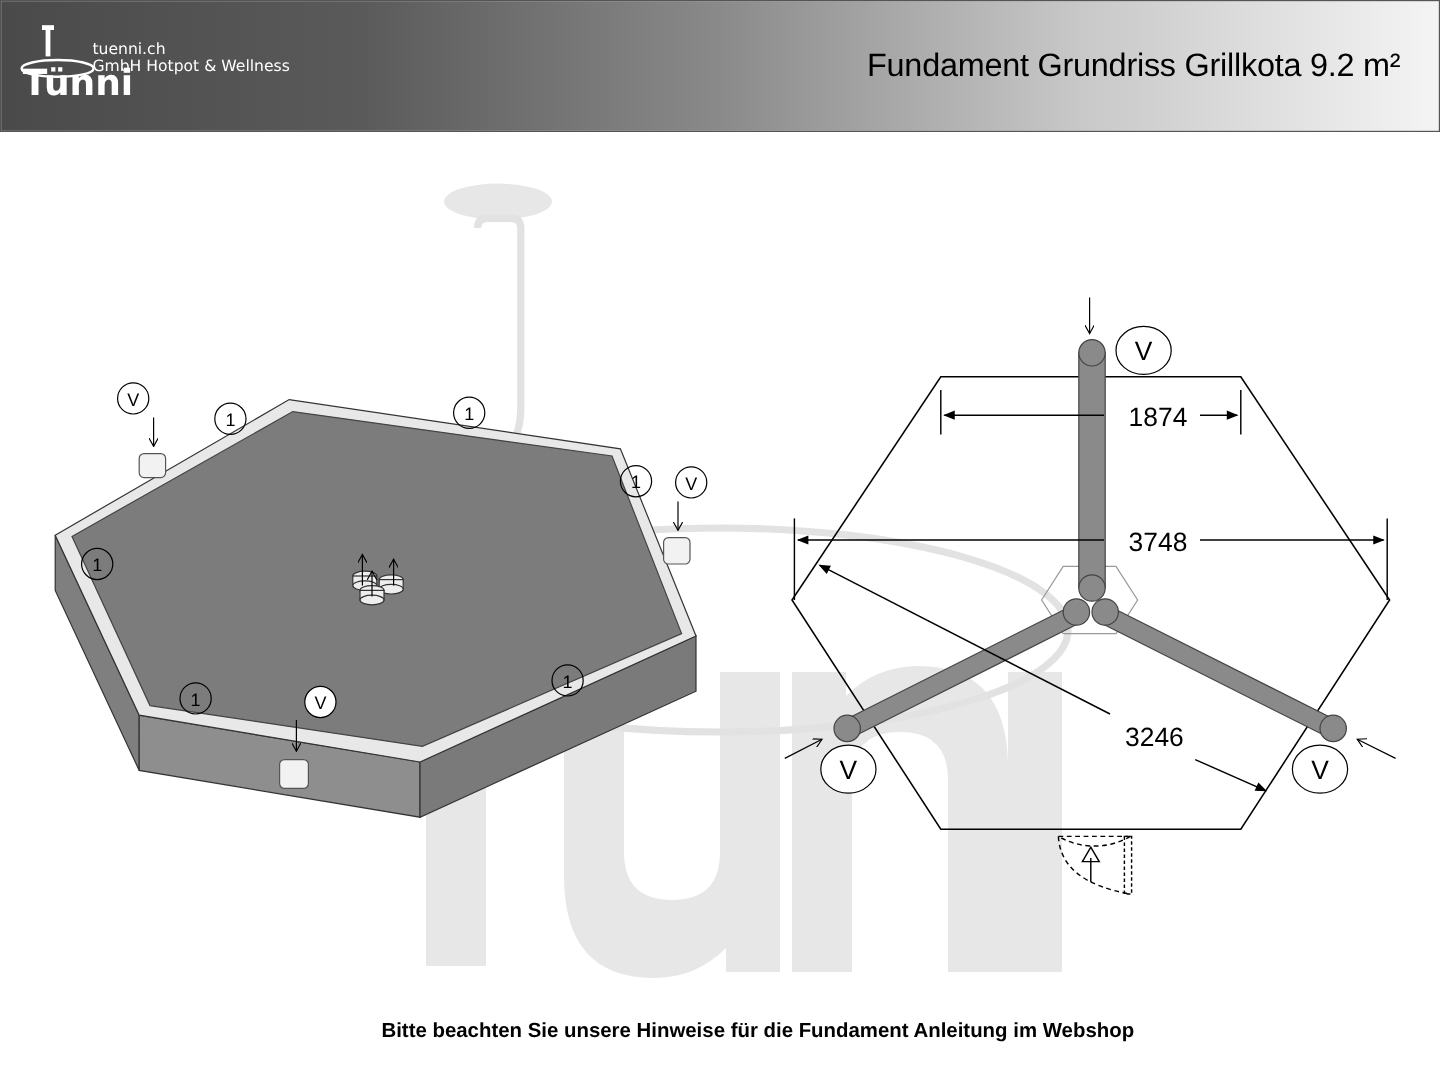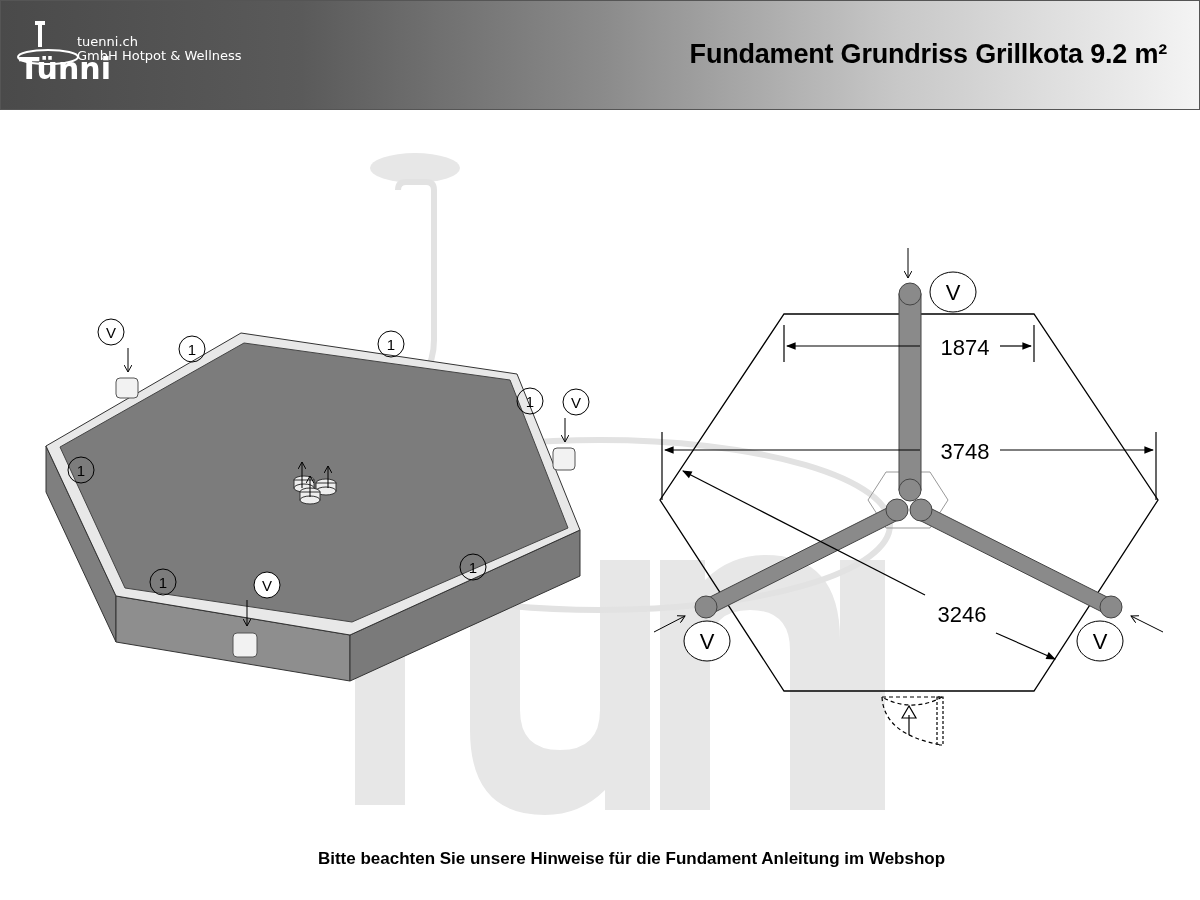--- a/index.html
+++ b/index.html
@@ -2,21 +2,21 @@
 <html><head>
 <meta charset="utf-8">
 <style>
   html, body { margin:0; padding:0; }
   body { width:1200px; height:900px; background:#ffffff; position:relative; overflow:hidden; font-family:"Liberation Sans", sans-serif; }
   .header { position:absolute; left:0; top:0; width:1200px; height:110px; box-sizing:border-box; border:1px solid #555;
     background:linear-gradient(90deg,#4a4a4a 0%,#5a5a5a 25%,#8a8a8a 50%,#c8c8c8 75%,#f4f4f4 100%); }
   .logo { position:absolute; left:14px; top:18px; width:200px; height:70px; }
   .logo-text { position:absolute; left:76px; top:34px; color:#fff; font-size:13px; line-height:14px; font-family:"DejaVu Sans", sans-serif; }
   .logo-text b { font-weight:normal; }
-  .title { position:absolute; right:32px; top:38px; font-size:27px; font-weight:bold; color:#000; letter-spacing:-0.2px; }
+  .title { position:absolute; right:32px; top:38px; font-size:27px; font-weight:normal; color:#000; letter-spacing:-0.2px; }
   .watermark { position:absolute; left:0; top:0; width:1200px; height:900px; }
   .drawing { position:absolute; left:0; top:0; width:1200px; height:900px; }
   .footer { position:absolute; left:0; top:849px; width:1263px; text-align:center; font-size:17px; font-weight:bold; color:#000; }
   .lbl { font-family:"Liberation Sans", sans-serif; }
 </style>
 </head>
 <body>
 
 <div class="header">
   <svg class="logo" viewBox="0 0 200 70">

